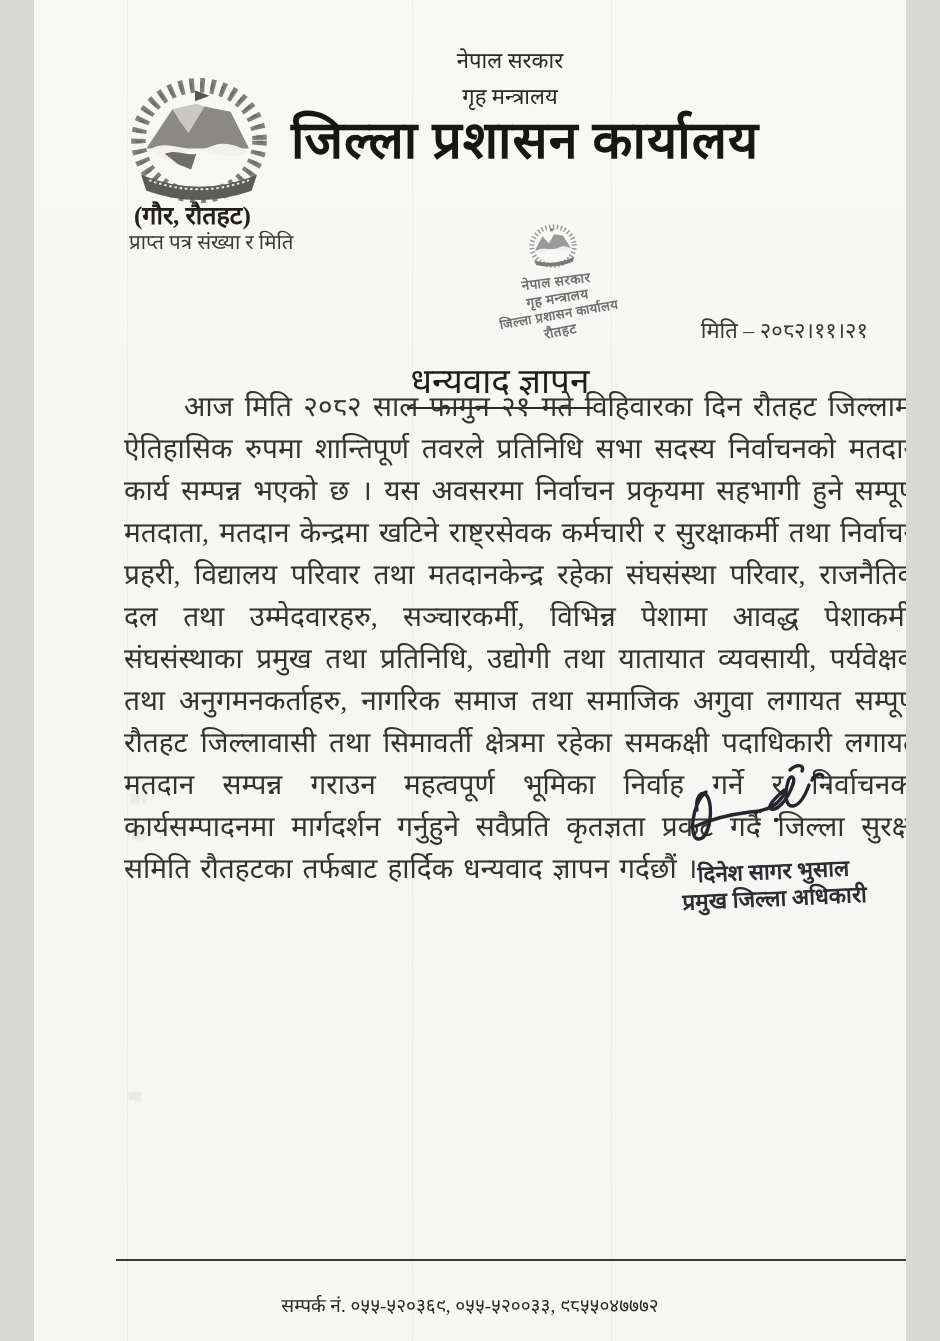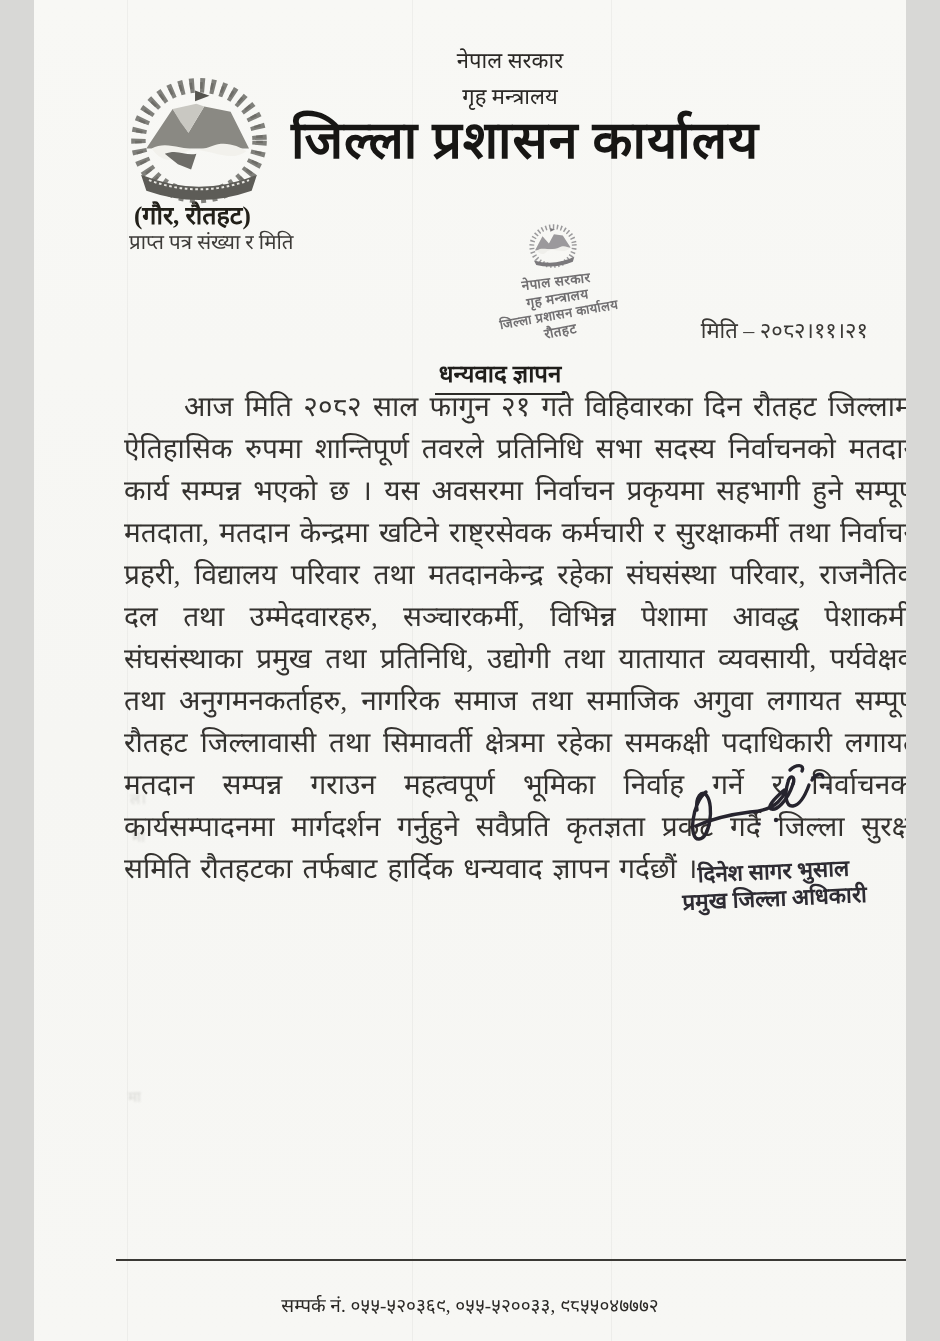--- a/index.html
+++ b/index.html
@@ -30,21 +30,21 @@
     color:#5f5d60;transform:rotate(-5deg);opacity:.88;}
   .stamp .s-line{font-weight:bold;font-size:13.5px;line-height:16.5px;letter-spacing:.5px;}
   .stamp .s-line.l1{transform:rotate(-2deg);}
   .stamp .s-line.l2{transform:rotate(-4deg);}
   .stamp .s-line.l3{transform:rotate(-5deg);font-size:13px;}
   .stamp .s-line.l4{transform:rotate(-6deg);}
 
   .date-line{position:absolute;top:314px;right:38px;font-size:22px;color:#3a3835;}
 
   .subject-wrap{position:absolute;top:356px;left:80px;right:20px;text-align:center;}
-  .subject{display:inline-block;font-size:24px;font-weight:bold;color:#201e1b;
+  .subject{display:inline-block;font-size:35px;font-weight:normal;color:#201e1b;
     border-bottom:2.5px solid #2c2a27;padding:0 4px 4px 4px;}
 
   .body-par{position:absolute;left:90px;top:386px;width:795px;
     font-size:28px;line-height:42px;text-align:justify;text-indent:60px;
     color:#34322f;word-spacing:3px;}
 
   .sig-svg{position:absolute;left:638px;top:762px;}
   .sig-block{position:absolute;left:612px;top:858px;width:256px;text-align:center;
     transform:rotate(-2.5deg);font-weight:bold;color:#2e2c33;}
   .sig-name{font-size:22.5px;line-height:27px;}

